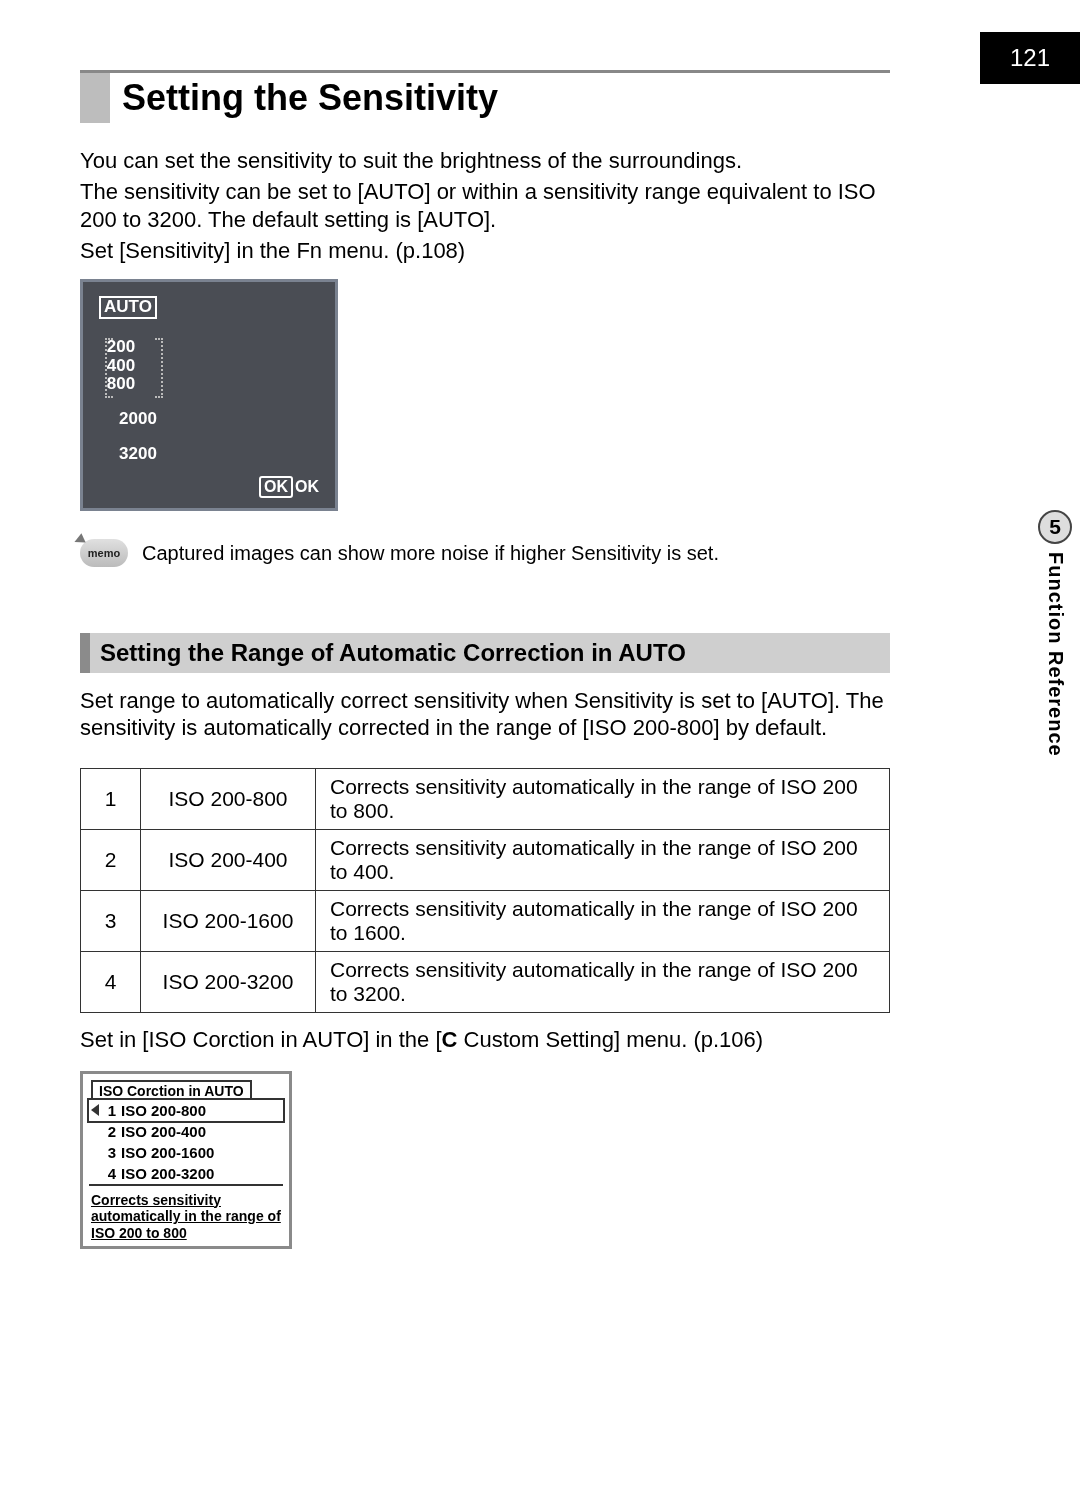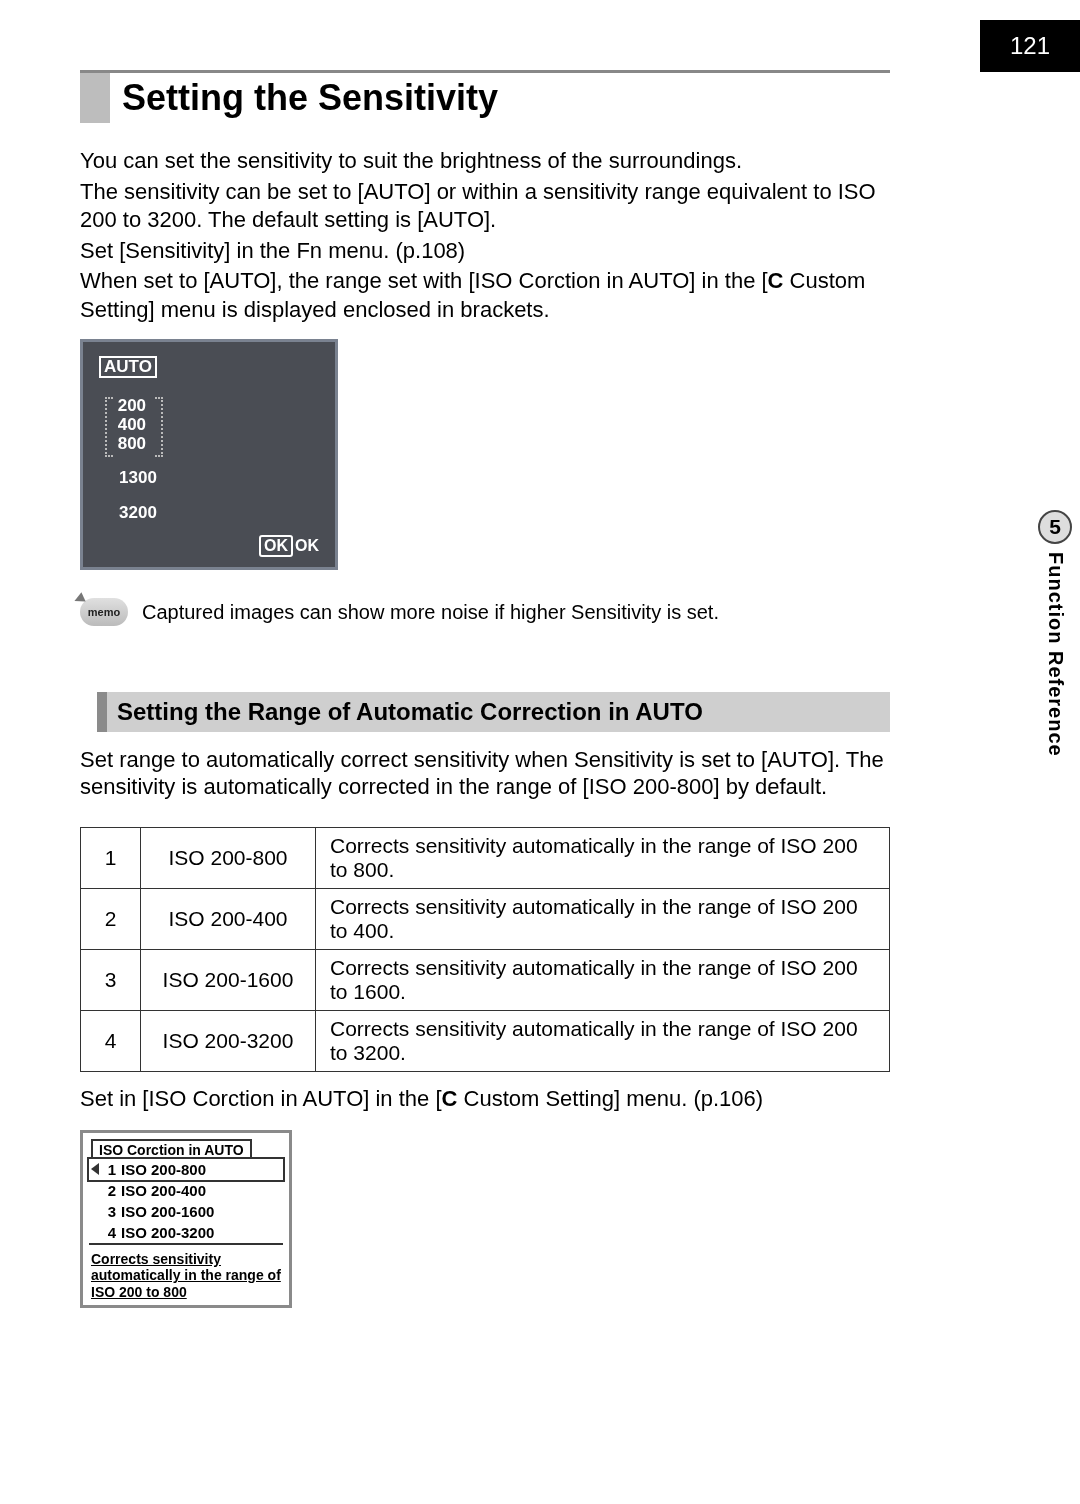--- a/index.html
+++ b/index.html
@@ -6,21 +6,21 @@
     body {
       font-family: Arial, Helvetica, sans-serif;
       background: #fff;
       width: 1080px;
       height: 1504px;
       position: relative;
       padding: 0;
     }
     .page-number-box {
       position: absolute;
-      top: 20px;
+      top: 32px;
       right: 0;
       background: #000;
       color: #fff;
       padding: 12px 30px;
       font-size: 24px;
     }
     .side-tab {
       position: absolute;
       right: 0;
       top: 510px;
@@ -109,21 +109,21 @@
       line-height: 1.1;
     }
     .iso-auto {
       border: 2px solid #fff;
       padding: 0 3px;
       margin-bottom: 3px;
     }
     .iso-brak {
       position: relative;
       width: 50px;
-      text-align: center;
+      text-align: left;
     }
     .iso-brak::before {
       content: "";
       position: absolute;
       left: -2px;
       top: 0;
       width: 6px;
       height: 100%;
       border-top: 2px dotted #bbb;
       border-left: 2px dotted #bbb;
@@ -188,21 +188,20 @@
       font-size: 20px;
       padding-top: 3px;
     }
     .sub-heading {
       margin-top: 66px;
       background: #cfcfcf;
       border-left: 10px solid #8b8b8b;
       padding: 6px 10px;
       font-size: 24px;
       font-weight: bold;
-      margin-left: 17px;
     }
     .sub-para {
       font-size: 22px;
       line-height: 1.25;
       margin-top: 14px;
     }
     table.iso-tbl {
       border-collapse: collapse;
       width: 100%;
       margin-top: 26px;
@@ -287,34 +286,31 @@
 <div class="content">
 
   <div class="title-bar">
     <div class="title-block"></div>
     <div class="title-text">Setting the Sensitivity</div>
   </div>
 
   <p class="para">You can set the sensitivity to suit the brightness of the surroundings.</p>
   <p class="para">The sensitivity can be set to [AUTO] or within a sensitivity range equivalent to ISO 200 to 3200. The default setting is [AUTO].</p>
   <p class="para">Set [Sensitivity] in the Fn menu. (p.108)</p>
-  <p class="para">
-    <span>When set to [AUTO], the range set with [ISO Corction in AUTO] in the [</span><span class="c-bold">C</span><span> Custom Setting] menu is displayed enclosed in brackets.</span>
-  </p>
 
   <div class="lcd-panel">
     <div class="lcd-row">
       <div class="iso-list">
         <div class="iso-auto">AUTO</div>
         <div class="iso-brak">
           <div>200</div>
           <div>400</div>
           <div>800</div>
         </div>
-        <div>1300</div>
+        <div>2000</div>
         <div>3200</div>
       </div>
     </div>
     <div class="ok-row">
       <span class="ok-box">OK</span><span>OK</span>
     </div>
   </div>
 
   <div class="memo-row">
     <div class="memo-icon">memo</div>

